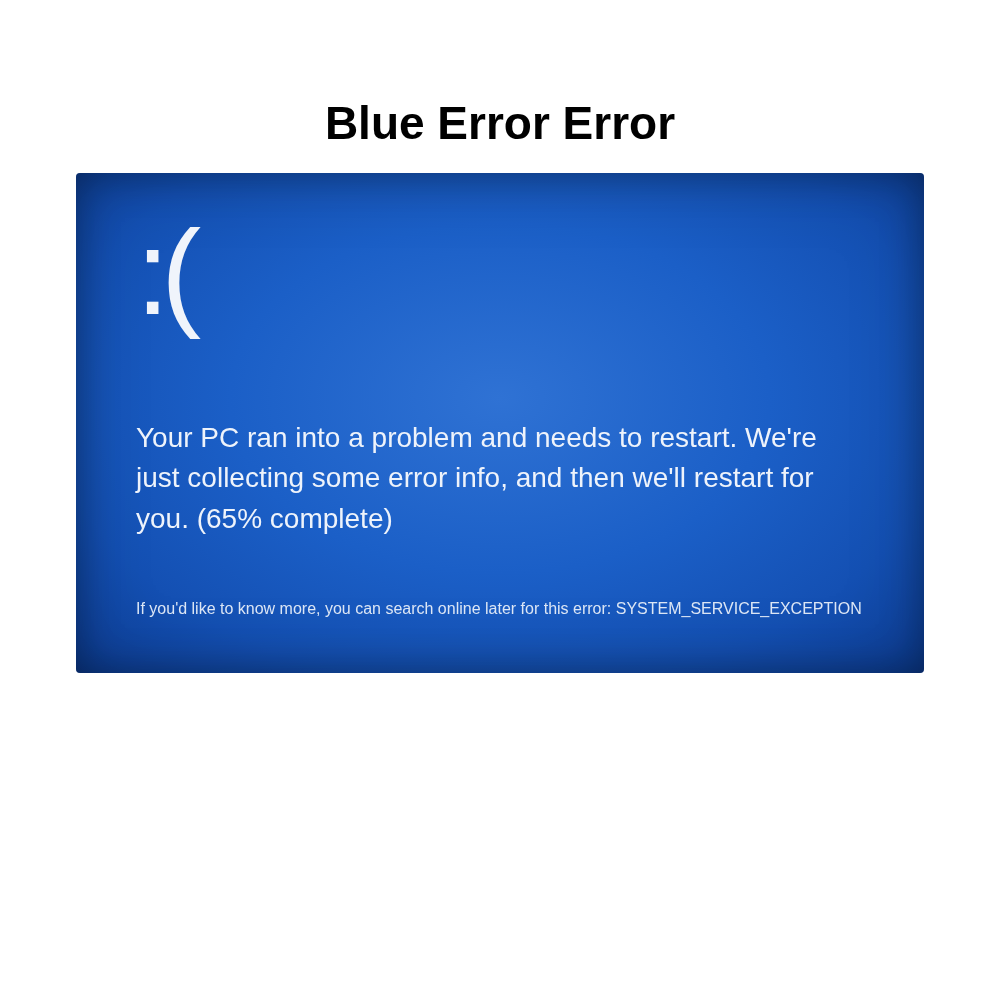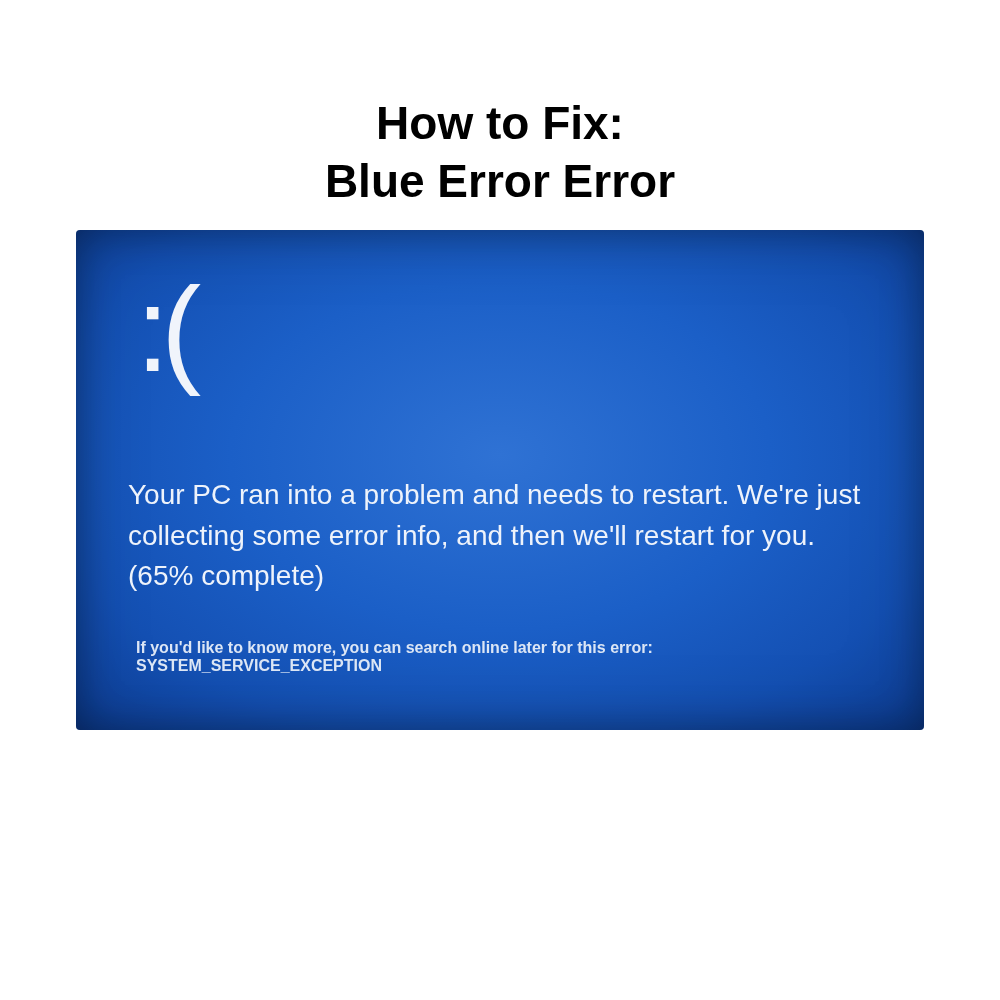--- a/index.html
+++ b/index.html
@@ -48,45 +48,44 @@
       left: 60px;
       top: 30px;
       color: #f0f4fb;
       font-size: 120px;
       font-weight: 400;
       letter-spacing: -8px;
       font-family: "Segoe UI Light", "Segoe UI", Arial, sans-serif;
     }
     .message {
       position: absolute;
-      left: 52px;
+      left: 60px;
       top: 245px;
       right: 60px;
       color: #eef3fb;
       font-size: 28px;
       line-height: 1.45;
       font-family: "Segoe UI", Arial, sans-serif;
       font-weight: 400;
     }
     .footer-msg {
       position: absolute;
       left: 60px;
       bottom: 55px;
       right: 30px;
       color: #dce6f5;
       font-size: 16px;
       font-family: "Segoe UI", Arial, sans-serif;
-      font-weight: 700;
+      font-weight: 400;
     }
   </style>
 </head>
 <body>
 
 <div class="title-block">
-  <div class="title-line">How to Fix:</div>
   <div class="title-line">Blue Error Error</div>
 </div>
 
 <div class="bsod">
   <div class="sad-face">:(</div>
   <div class="message">Your PC ran into a problem and needs to restart. We're just collecting some error info, and then we'll restart for you. (65% complete)</div>
   <div class="footer-msg">If you'd like to know more, you can search online later for this error: SYSTEM_SERVICE_EXCEPTION</div>
 </div>
 
 </body></html>

